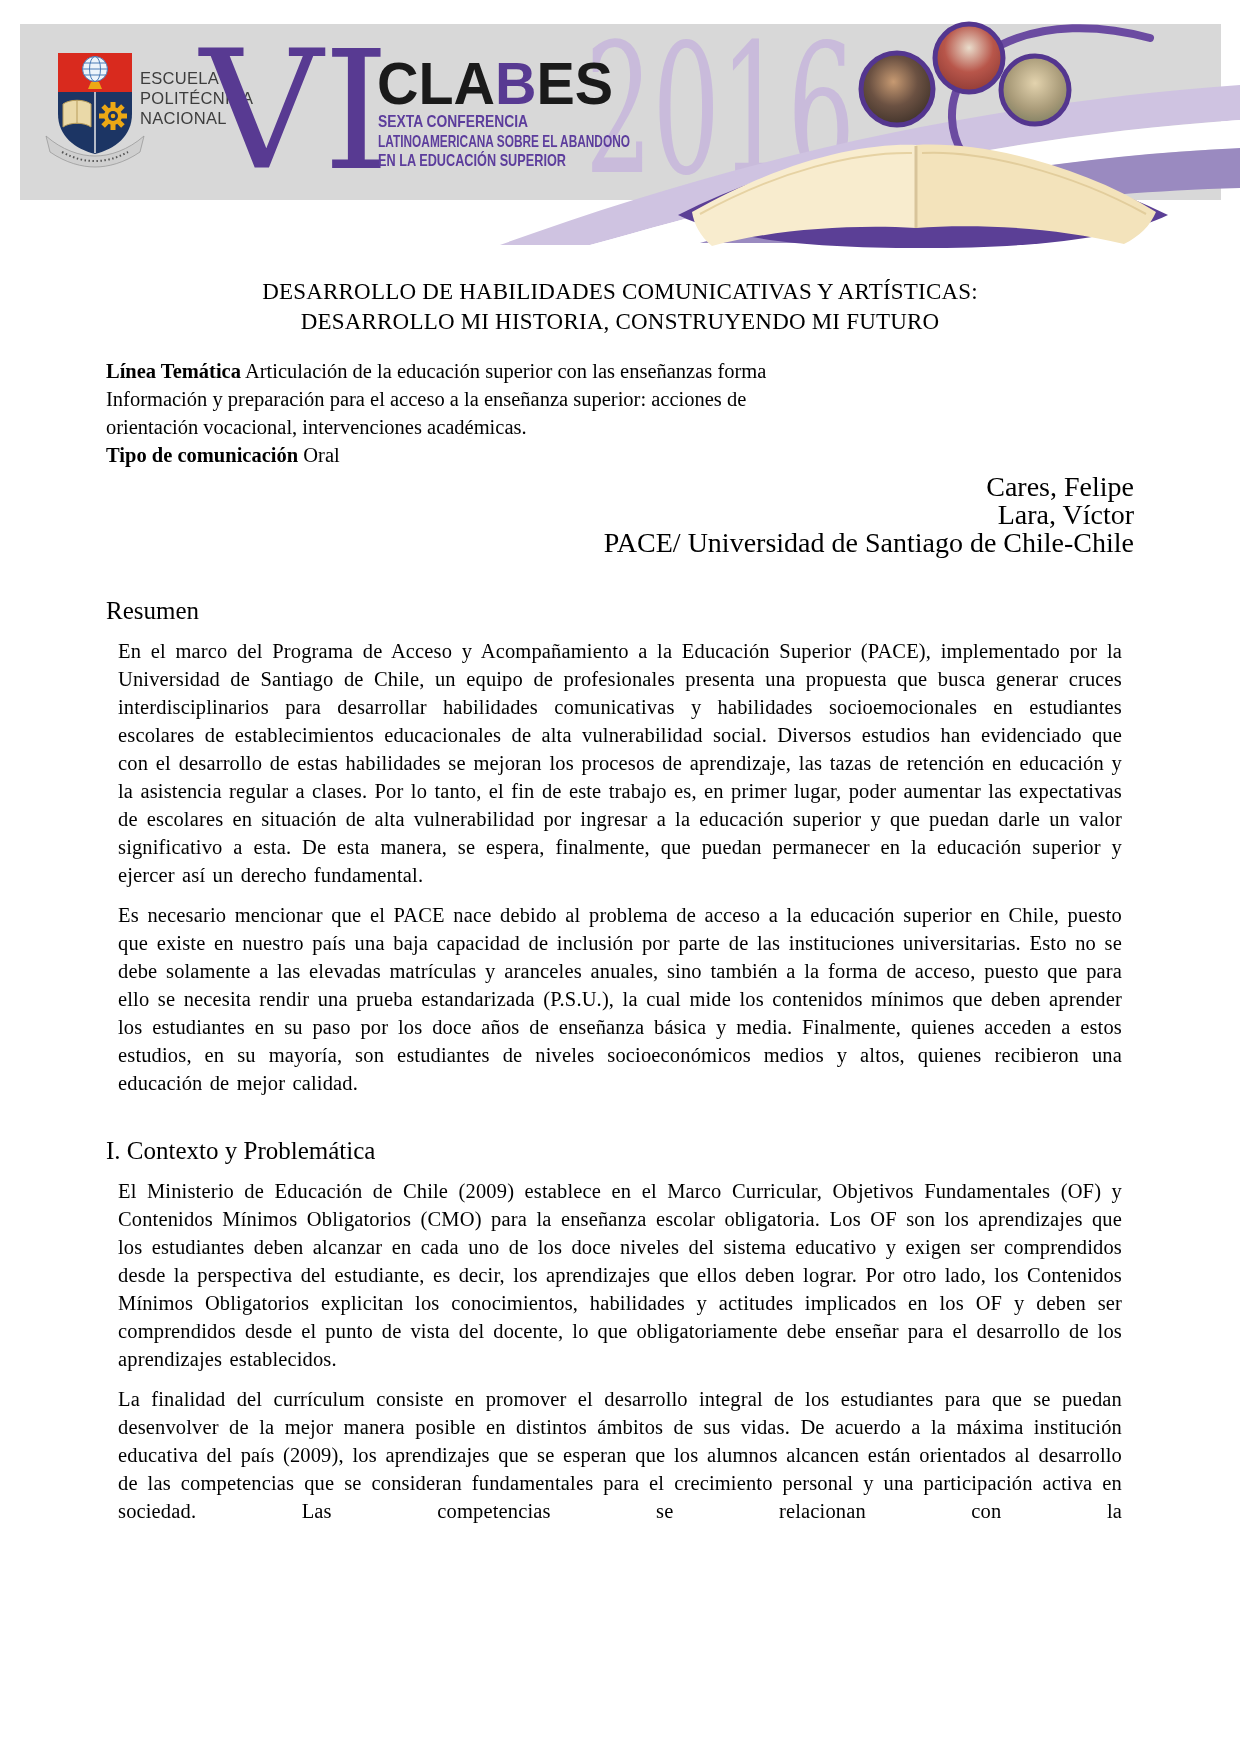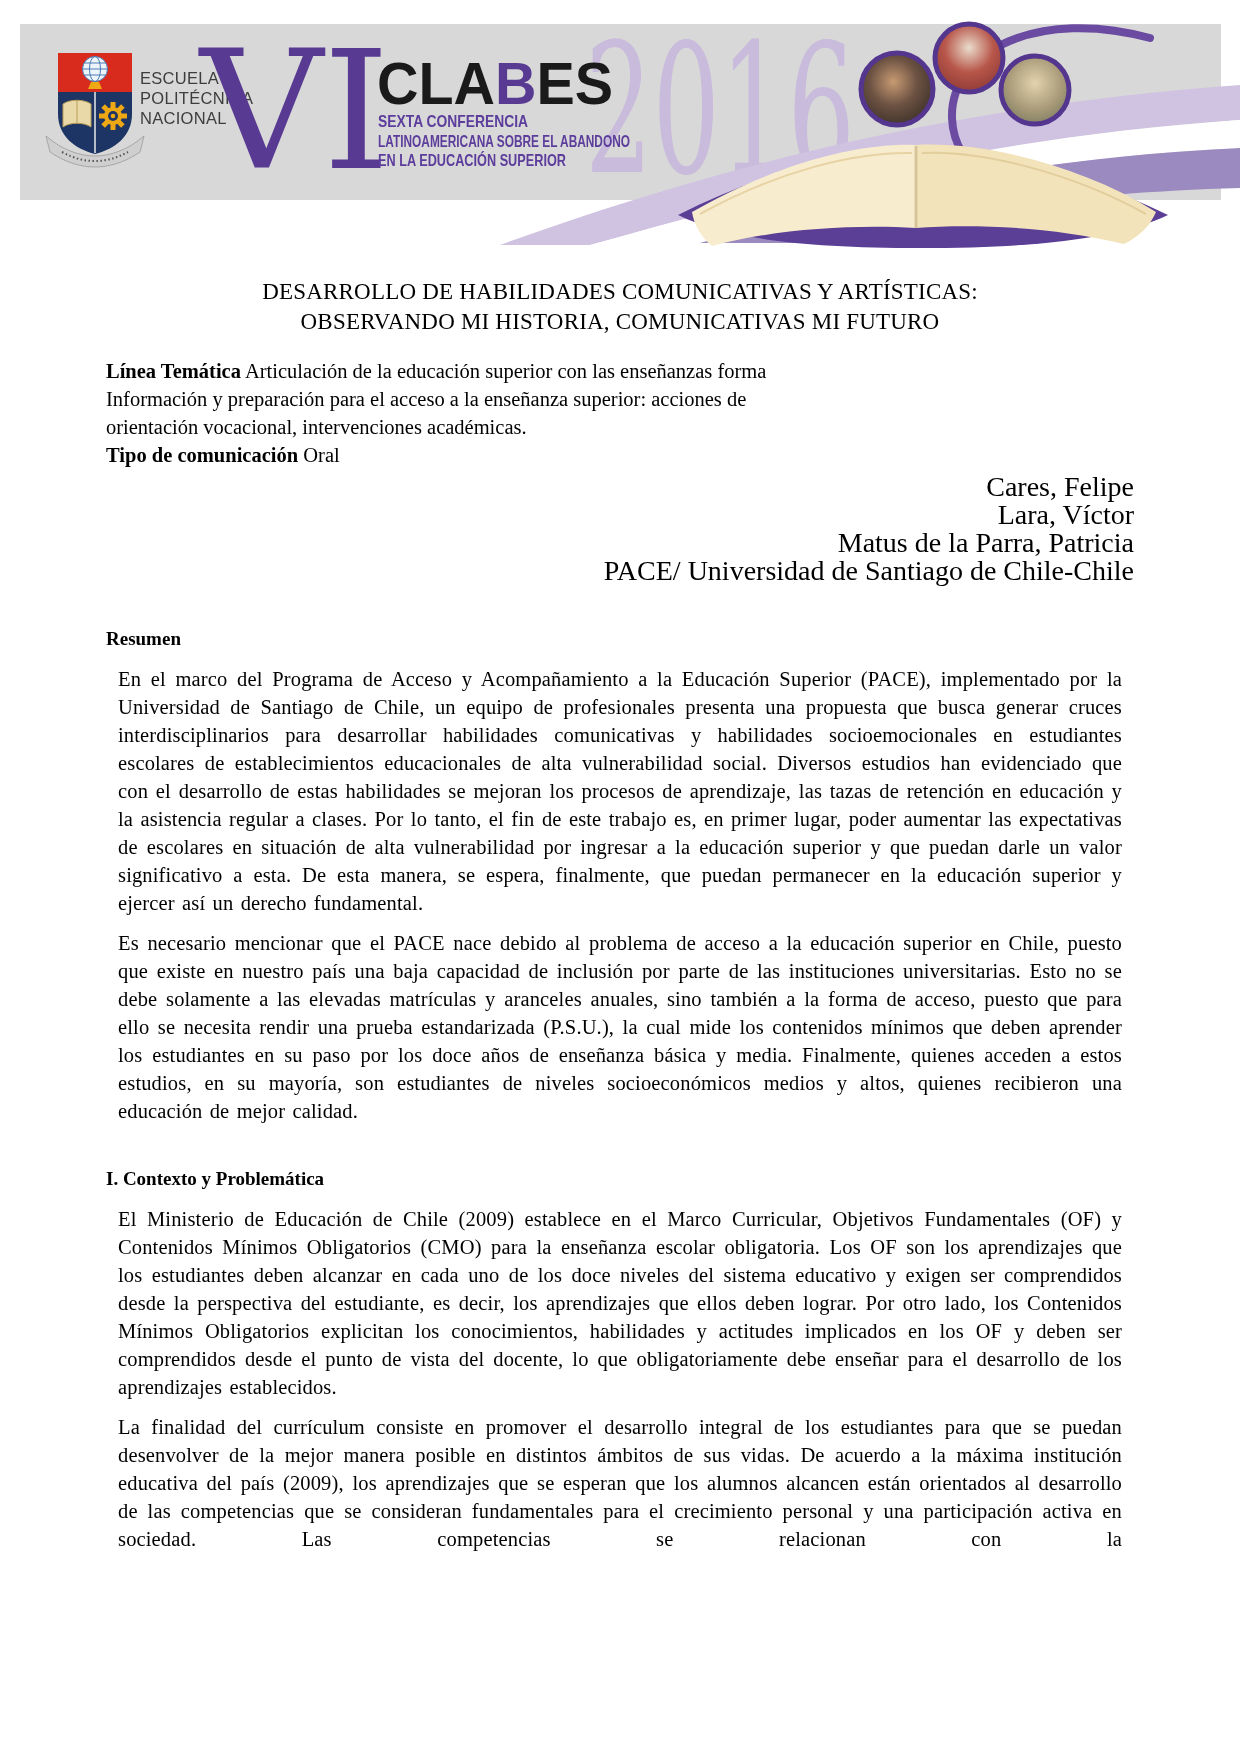--- a/index.html
+++ b/index.html
@@ -10,21 +10,21 @@
   .header{position:relative;height:265px;}
   .header svg{display:block;}
   .content{margin:0 106px;}
   h1.title{
     text-align:center;font-size:23px;line-height:30px;font-weight:normal;
     margin:12px 0 0;letter-spacing:.2px;
   }
   .meta{margin-top:20px;font-size:20.5px;line-height:28px;}
   .meta b{font-weight:bold;margin-top:8px;}
   .authors{margin-top:4px;text-align:right;font-size:28px;line-height:28px;}
-  h2.head{font-size:19px;line-height:28px;font-weight:bold;margin:40px 0 0;}
+  h2.head{font-size:25px;line-height:28px;font-weight:normal;margin:40px 0 0;}
   p.body{
     font-size:20.5px;line-height:28px;margin:12px;text-align:justify;
     word-spacing:2px;letter-spacing:.15px;
   }
   p.cont{text-align-last:justify;}
 </style>
 </head>
 <body>
 
 <div class="page">
@@ -128,34 +128,33 @@
           <text x="378" y="166" textLength="188" lengthAdjust="spacingAndGlyphs">EN LA EDUCACIÓN SUPERIOR</text>
         </g>
       </g>
     </svg>
   </div>
 
   <div class="content">
 
     <h1 class="title">
       <span>DESARROLLO DE HABILIDADES COMUNICATIVAS Y ARTÍSTICAS:</span><br>
-      <span>OBSERVANDO MI HISTORIA, COMUNICATIVAS MI FUTURO</span>
+      <span>DESARROLLO MI HISTORIA, CONSTRUYENDO MI FUTURO</span>
     </h1>
 
     <div class="meta">
       <div><b>Línea Temática</b><span> Articulación de la educación superior con las enseñanzas forma</span></div>
       <div>Información y preparación para el acceso a la enseñanza superior: acciones de</div>
       <div>orientación vocacional, intervenciones académicas.</div>
       <div><b>Tipo de comunicación</b><span> Oral</span></div>
     </div>
 
     <div class="authors">
       <div>Cares, Felipe</div>
       <div>Lara, Víctor</div>
-      <div>Matus de la Parra, Patricia</div>
       <div>PACE/ Universidad de Santiago de Chile-Chile</div>
     </div>
 
     <h2 class="head">Resumen</h2>
     <p class="body">En el marco del Programa de Acceso y Acompañamiento a la Educación Superior (PACE), implementado por la Universidad de Santiago de Chile, un equipo de profesionales presenta una propuesta que busca generar cruces interdisciplinarios para desarrollar habilidades comunicativas y habilidades socioemocionales en estudiantes escolares de establecimientos educacionales de alta vulnerabilidad social. Diversos estudios han evidenciado que con el desarrollo de estas habilidades se mejoran los procesos de aprendizaje, las tazas de retención en educación y la asistencia regular a clases. Por lo tanto, el fin de este trabajo es, en primer lugar, poder aumentar las expectativas de escolares en situación de alta vulnerabilidad por ingresar a la educación superior y que puedan darle un valor significativo a esta. De esta manera, se espera, finalmente, que puedan permanecer en la educación superior y ejercer así un derecho fundamental.</p>
     <p class="body">Es necesario mencionar que el PACE nace debido al problema de acceso a la educación superior en Chile, puesto que existe en nuestro país una baja capacidad de inclusión por parte de las instituciones universitarias. Esto no se debe solamente a las elevadas matrículas y aranceles anuales, sino también a la forma de acceso, puesto que para ello se necesita rendir una prueba estandarizada (P.S.U.), la cual mide los contenidos mínimos que deben aprender los estudiantes en su paso por los doce años de enseñanza básica y media. Finalmente, quienes acceden a estos estudios, en su mayoría, son estudiantes de niveles socioeconómicos medios y altos, quienes recibieron una educación de mejor calidad.</p>
 
     <h2 class="head">I. Contexto y Problemática</h2>
     <p class="body">El Ministerio de Educación de Chile (2009) establece en el Marco Curricular, Objetivos Fundamentales (OF) y Contenidos Mínimos Obligatorios (CMO) para la enseñanza escolar obligatoria. Los OF son los aprendizajes que los estudiantes deben alcanzar en cada uno de los doce niveles del sistema educativo y exigen ser comprendidos desde la perspectiva del estudiante, es decir, los aprendizajes que ellos deben lograr. Por otro lado, los Contenidos Mínimos Obligatorios explicitan los conocimientos, habilidades y actitudes implicados en los OF y deben ser comprendidos desde el punto de vista del docente, lo que obligatoriamente debe enseñar para el desarrollo de los aprendizajes establecidos.</p>
     <p class="body cont">La finalidad del currículum consiste en promover el desarrollo integral de los estudiantes para que se puedan desenvolver de la mejor manera posible en distintos ámbitos de sus vidas. De acuerdo a la máxima institución educativa del país (2009), los aprendizajes que se esperan que los alumnos alcancen están orientados al desarrollo de las competencias que se consideran fundamentales para el crecimiento personal y una participación activa en sociedad. Las competencias se relacionan con la</p>

